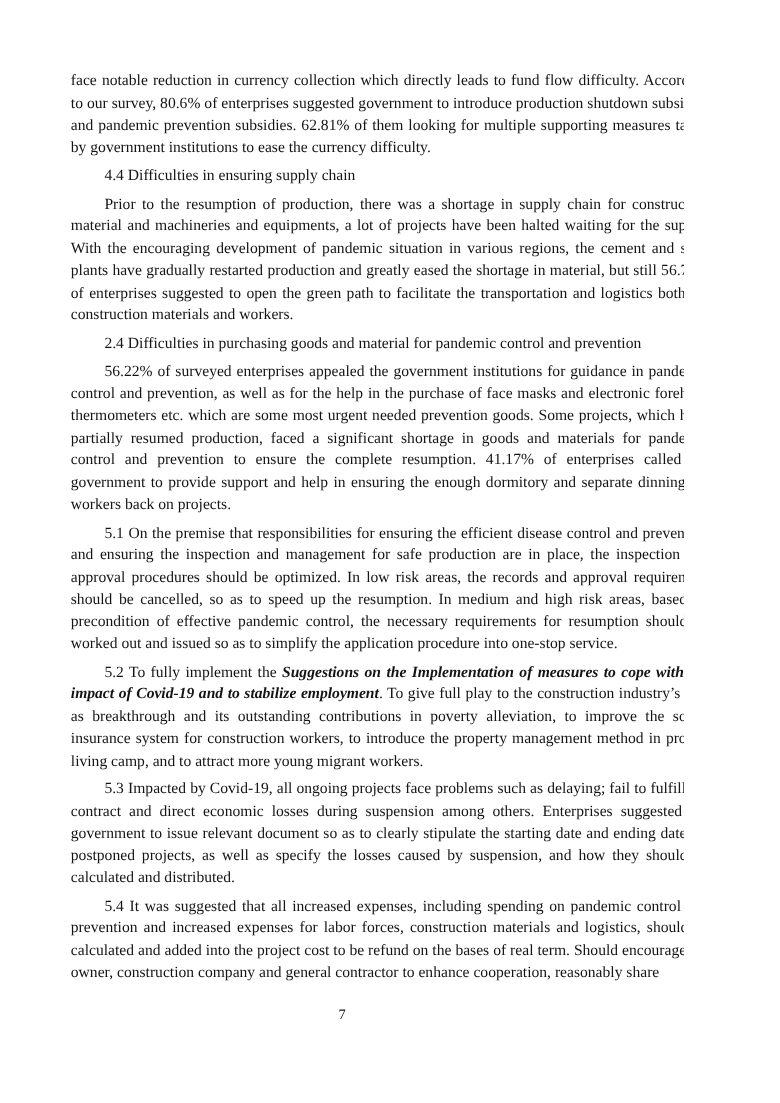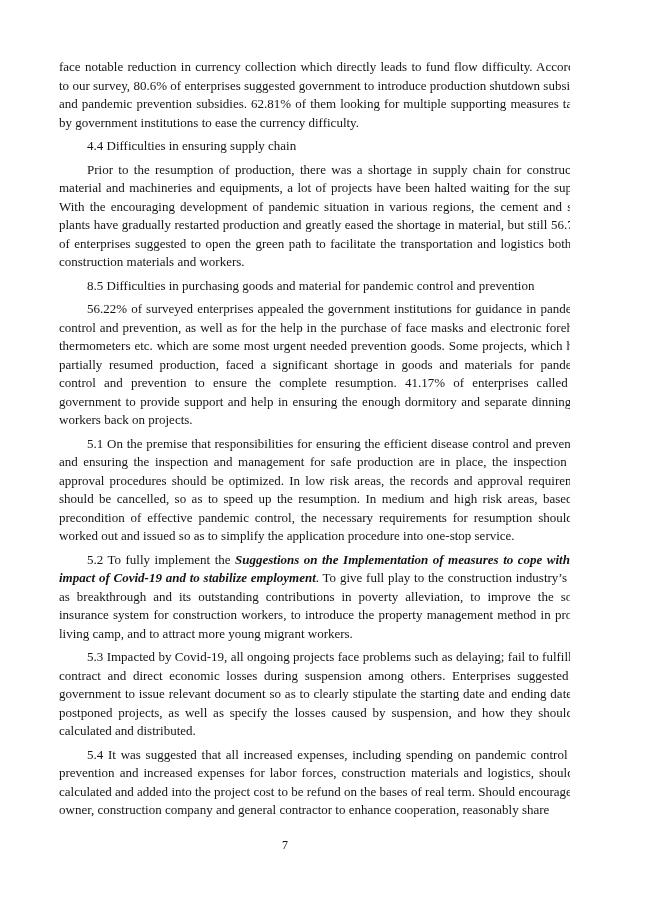--- a/index.html
+++ b/index.html
@@ -42,21 +42,21 @@
   }
 </style>
 </head>
 <body>
 
 <div class="page">
   <div class="content" id="doc-body">
       <p class="body"><span>face notable reduction in currency collection which directly leads to fund flow difficulty. According to our survey, 80.6% of enterprises suggested government to introduce production shutdown subsidies and pandemic prevention subsidies. 62.81% of them looking for multiple supporting measures taken by government institutions to ease the currency difficulty.</span></p>
       <p class="heading indent"><span>4.4 Difficulties in ensuring supply chain</span></p>
       <p class="body indent"><span>Prior to the resumption of production, there was a shortage in supply chain for construction material and machineries and equipments, a lot of projects have been halted waiting for the supply. With the encouraging development of pandemic situation in various regions, the cement and steel plants have gradually restarted production and greatly eased the shortage in material, but still 56.72% of enterprises suggested to open the green path to facilitate the transportation and logistics both for construction materials and workers.</span></p>
-      <p class="heading indent"><span>8.5 Difficulties in purchasing goods and material for pandemic control and prevention</span></p>
+      <p class="heading indent"><span>2.4 Difficulties in purchasing goods and material for pandemic control and prevention</span></p>
       <p class="body indent"><span>56.22% of surveyed enterprises appealed the government institutions for guidance in pandemic control and prevention, as well as for the help in the purchase of face masks and electronic forehead thermometers etc. which are some most urgent needed prevention goods. Some projects, which have partially resumed production, faced a significant shortage in goods and materials for pandemic control and prevention to ensure the complete resumption. 41.17% of enterprises called for government to provide support and help in ensuring the enough dormitory and separate dinning for workers back on projects.</span></p>
       <p class="body indent"><span>5.1 On the premise that responsibilities for ensuring the efficient disease control and prevention and ensuring the inspection and management for safe production are in place, the inspection and approval procedures should be optimized. In low risk areas, the records and approval requirement should be cancelled, so as to speed up the resumption. In medium and high risk areas, based on precondition of effective pandemic control, the necessary requirements for resumption should be worked out and issued so as to simplify the application procedure into one-stop service.</span></p>
       <p class="body indent"><span>5.2 To fully implement the </span><span class="run-bold run-italic">Suggestions on the Implementation of measures to cope with the impact of Covid-19 and to stabilize employment</span><span>. To give full play to the construction industry’s role as breakthrough and its outstanding contributions in poverty alleviation, to improve the social insurance system for construction workers, to introduce the property management method in project living camp, and to attract more young migrant workers.</span></p>
       <p class="body indent"><span>5.3 Impacted by Covid-19, all ongoing projects face problems such as delaying; fail to fulfill the contract and direct economic losses during suspension among others. Enterprises suggested the government to issue relevant document so as to clearly stipulate the starting date and ending date for postponed projects, as well as specify the losses caused by suspension, and how they should be calculated and distributed.</span></p>
       <p class="body indent"><span>5.4 It was suggested that all increased expenses, including spending on pandemic control and prevention and increased expenses for labor forces, construction materials and logistics, should be calculated and added into the project cost to be refund on the bases of real term. Should encourage the owner, construction company and general contractor to enhance cooperation, reasonably share</span></p>
     </div>
   <div class="footer">7</div>
 </div>
 
 </body></html>

